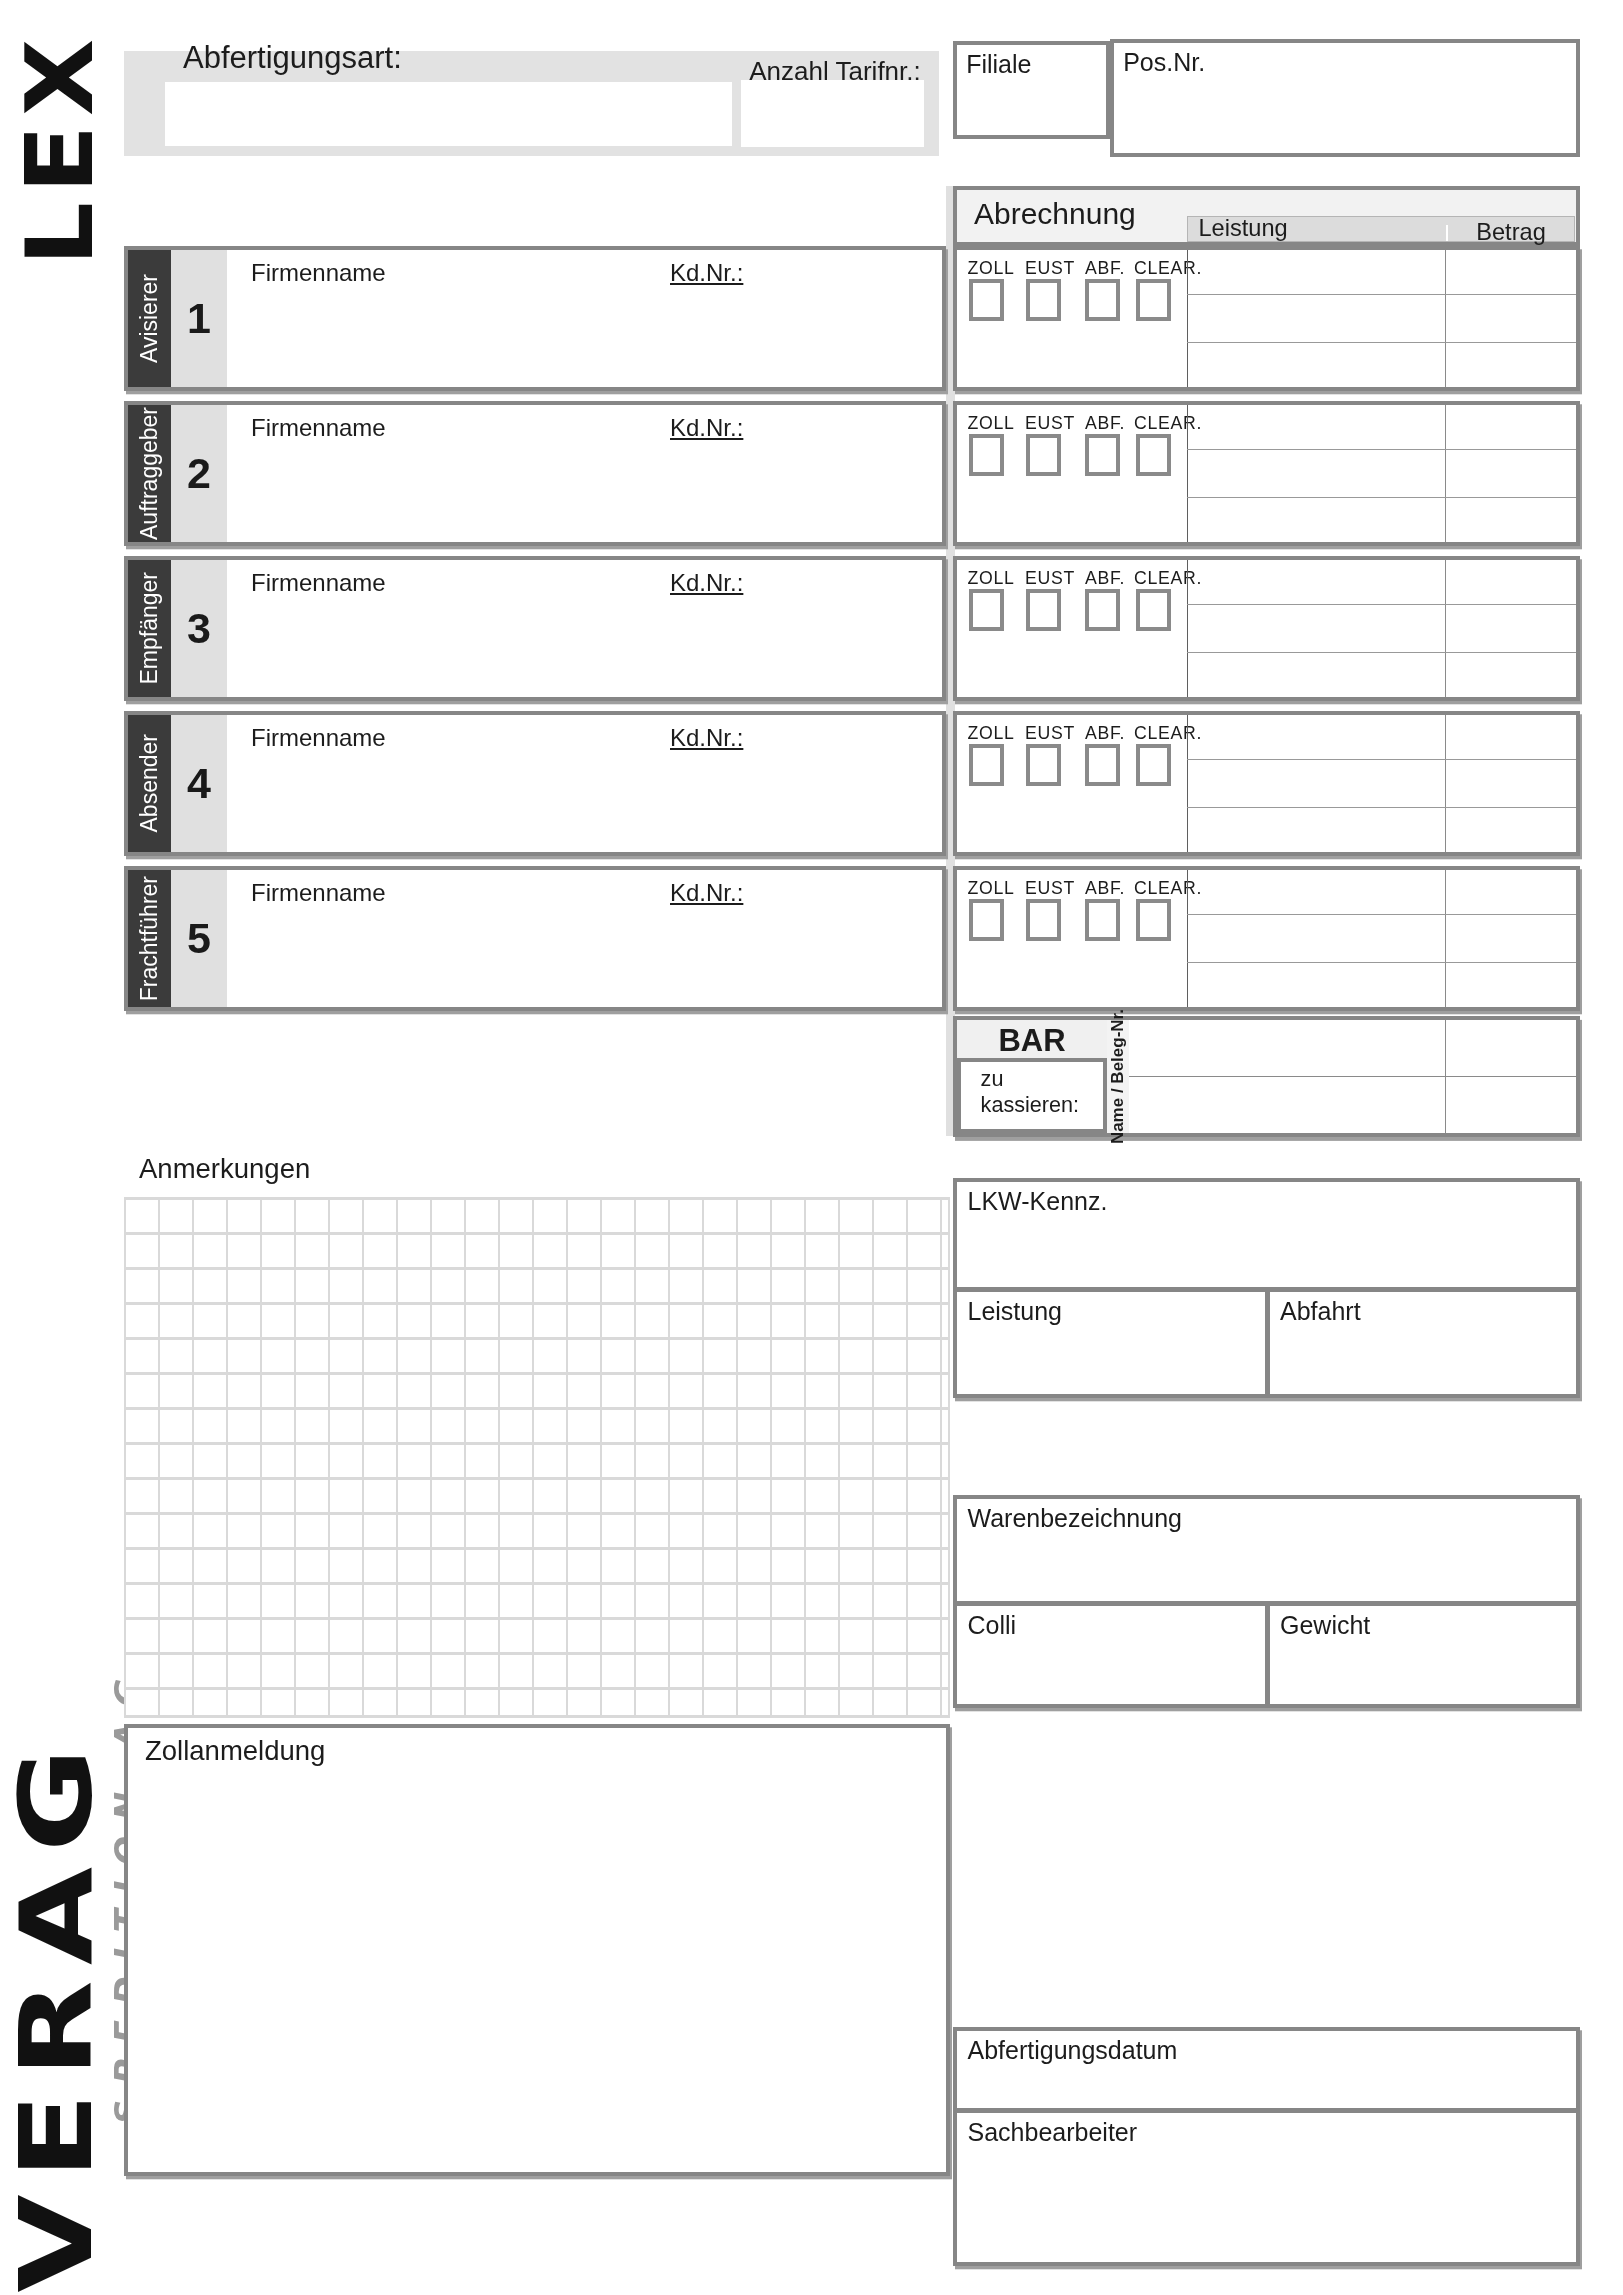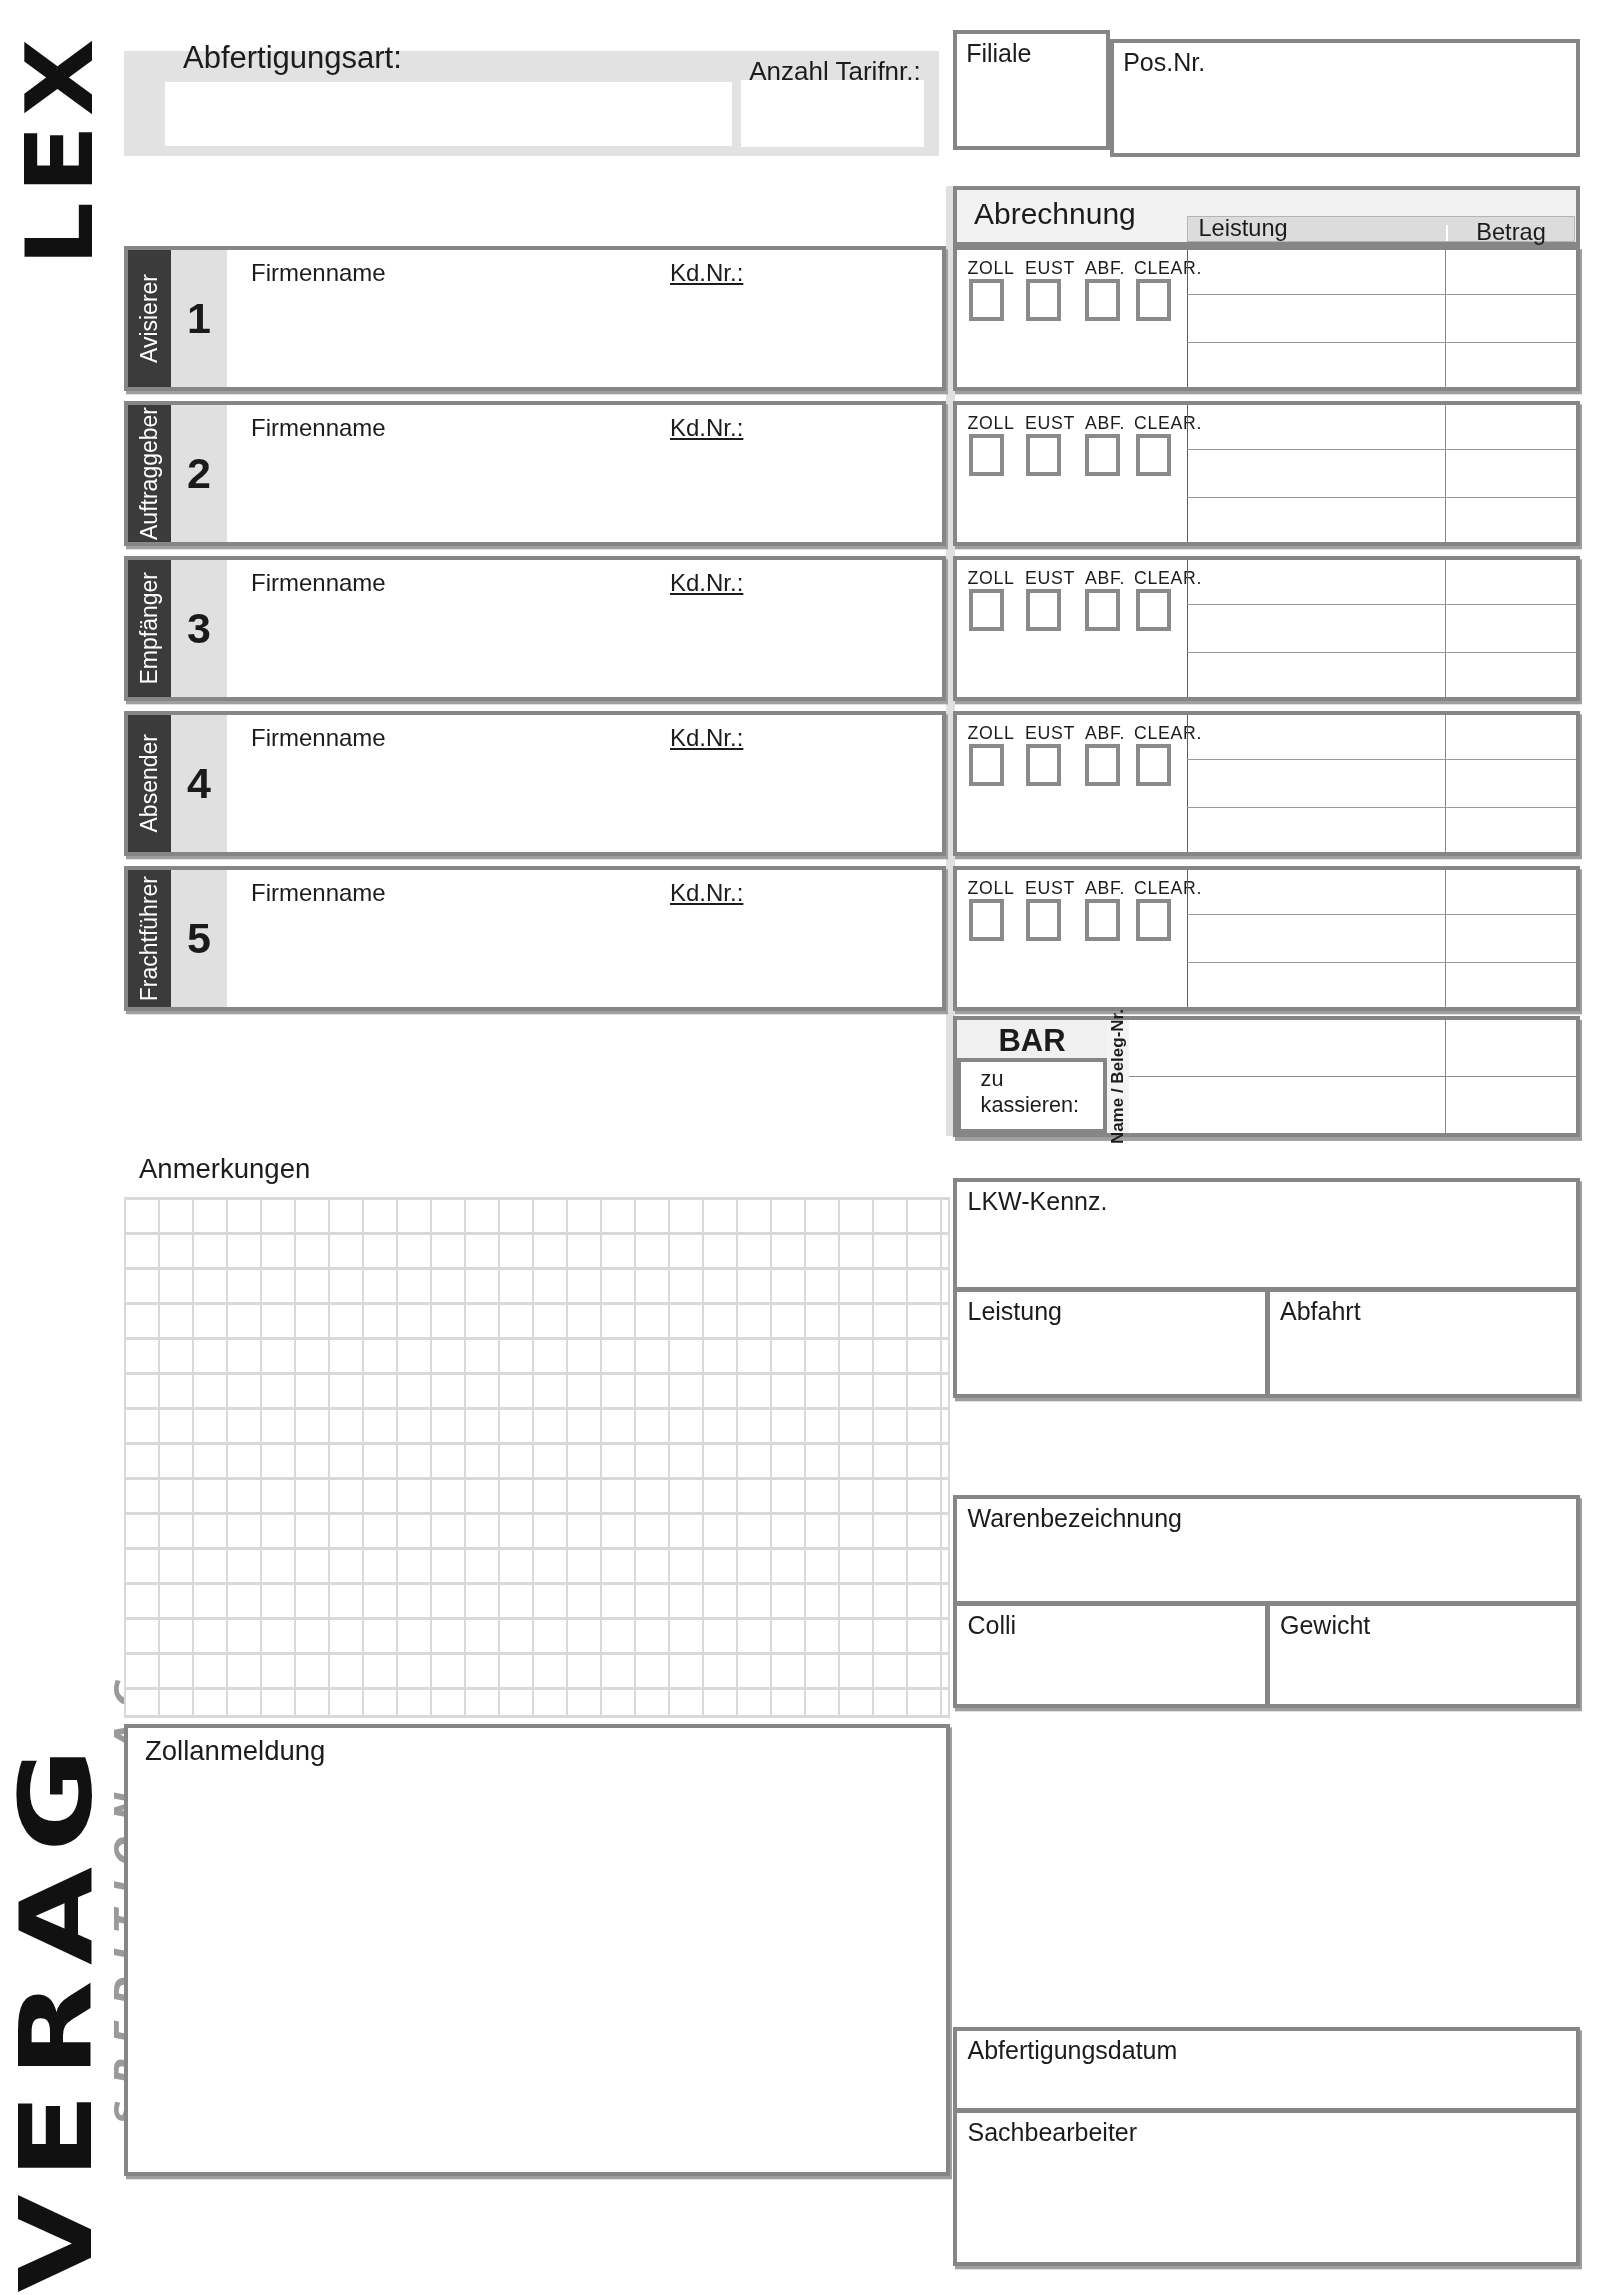--- a/index.html
+++ b/index.html
@@ -26,21 +26,21 @@
   .sped-wrap { left:97px; top:1667px; width:60px; height:453px; display:flex; align-items:center; justify-content:center; }
   .sped { font-family:"DejaVu Sans", sans-serif; font-weight:bold; font-style:italic; font-size:34px;
           letter-spacing:15.7px; color:#9a9a9a; transform:rotate(180deg); }
 
   
   .abfert-band { left:124px; top:51px; width:815px; height:105px; background:#e2e2e2; }
   .abfert-label { left:183px; top:40px; font-size:31px; }
   .abfert-input { left:165px; top:82px; width:567px; height:64px; background:#ffffff; }
   .anzahl-label { left:738px; top:56px; width:194px; font-size:26px; text-align:center; }
   .anzahl-input { left:741px; top:80px; width:183px; height:67px; background:#ffffff; }
-  .filiale-box { left:953px; top:30px; width:157px; height:120px; box-shadow:none;text-align:right; }
+  .filiale-box { left:953px; top:41px; width:157px; height:98px; box-shadow:none;text-align:right; }
   .posnr-box  { left:1110px; top:39px; width:470px; height:118px; box-shadow:none; }
   .corner-label { left:9.2px; top:5.2px; }
 
   
   .gutter { left:946px; top:186px; width:8.5px; height:950px; background:#e0e0e0; }
 
   
   .abrech-head { left:953px; top:186px; width:627px; height:60px; background:#f2f2f2; box-shadow:none; }
   .abrech-title { position:absolute; left:17px; top:6.5px; font-size:30px; }
   .lb-strip { position:absolute; left:230px; top:26px; width:388px; height:25.5px; background:#dcdcdc;

